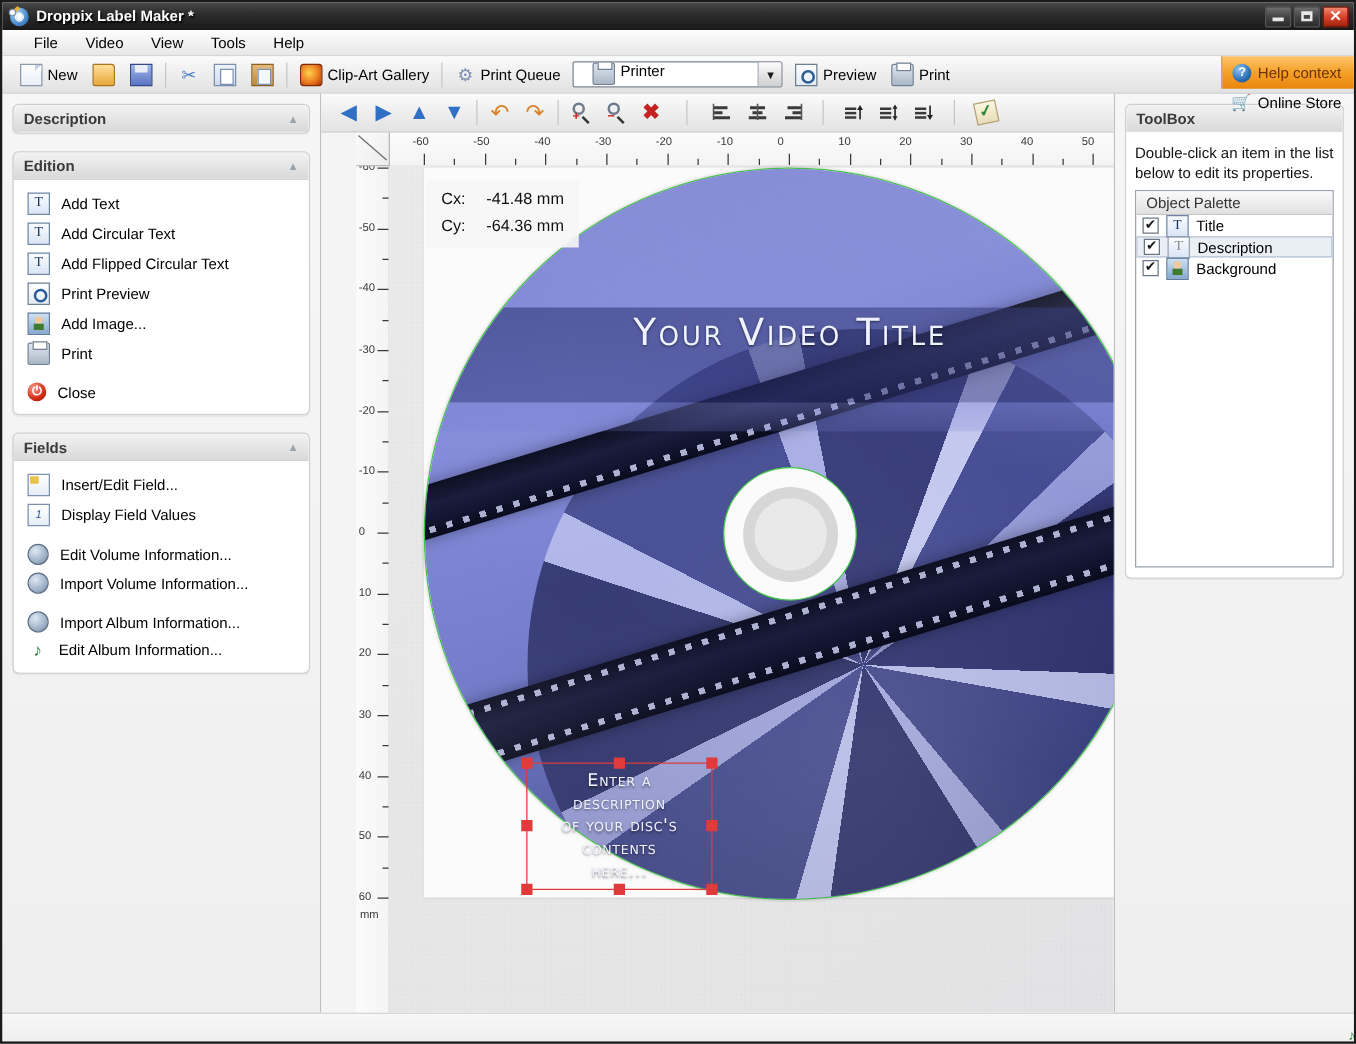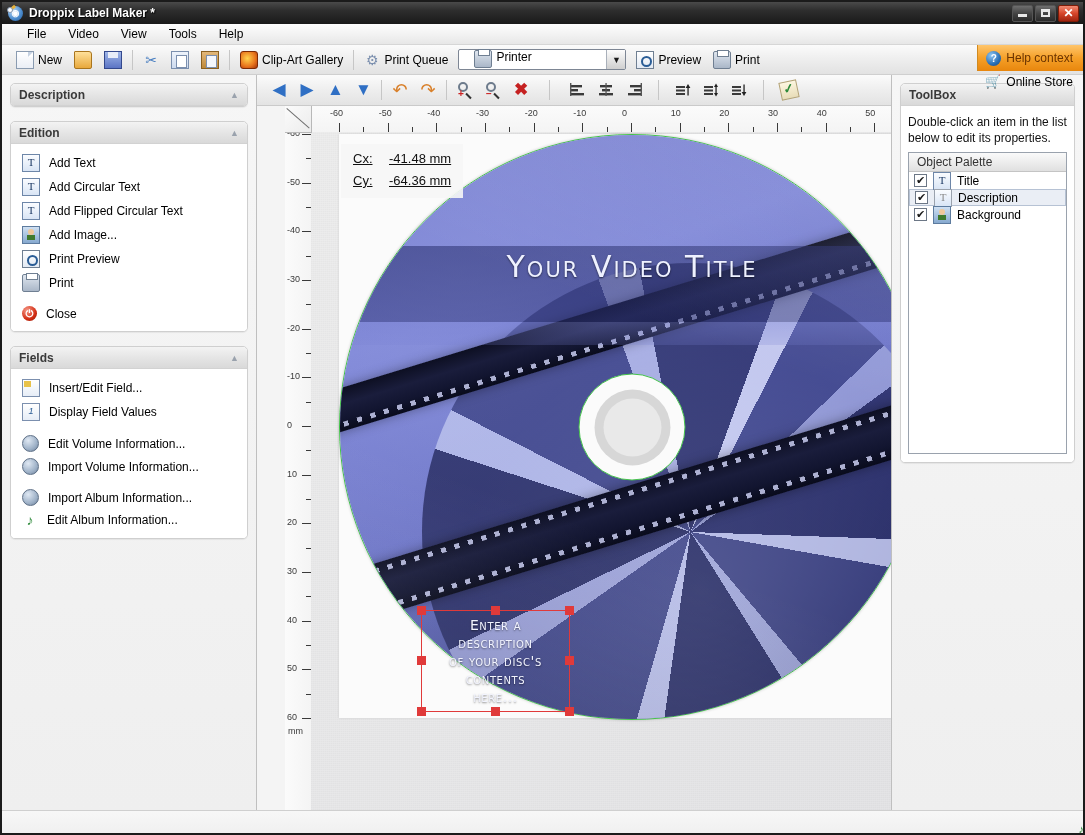--- a/index.html
+++ b/index.html
@@ -308,21 +308,21 @@
     font-size:14px;font-variant:small-caps;letter-spacing:.6px;line-height:18px;
     text-shadow:0 1px 2px rgba(0,0,0,.5);
     text-align:center;
   }
   .coordbox{
     position:absolute;left:30px;top:12px;
     background:rgba(246,246,246,.9);
     padding:4px 12px 6px 12px;
     font-size:13px;color:#111;
   }
-  .coordrow{display:flex;gap:14px;line-height:22px;text-decoration:underline;}
+  .coordrow{display:flex;gap:14px;line-height:22px;}
   .coordrow .ck{width:22px;}
 
   
   .rightpanel{
     width:192px;flex:0 0 192px;
     background:linear-gradient(180deg,#f6f6f6 0%,#efefef 100%);
     border-left:1px solid #bfbfbf;
     padding:8px;box-sizing:border-box;
   }
   .listbox{
@@ -459,26 +459,26 @@
           </div>
           <div class="cmd">
             <span class="ico ico-text">T</span>
             <span>Add Circular Text</span>
           </div>
           <div class="cmd">
             <span class="ico ico-text">T</span>
             <span>Add Flipped Circular Text</span>
           </div>
           <div class="cmd">
+            <span class="ico ico-preview"></span>
+            <span>Print Preview</span>
+          </div>
+          <div class="cmd">
             <span class="ico ico-img"></span>
             <span>Add Image...</span>
-          </div>
-          <div class="cmd">
-            <span class="ico ico-preview"></span>
-            <span>Print Preview</span>
           </div>
           <div class="cmd">
             <span class="ico ico-printer"></span>
             <span>Print</span>
           </div>
           <div class="gap"></div>
           <div class="cmd">
             <span class="ico-close">⏻</span>
             <span>Close</span>
           </div>

